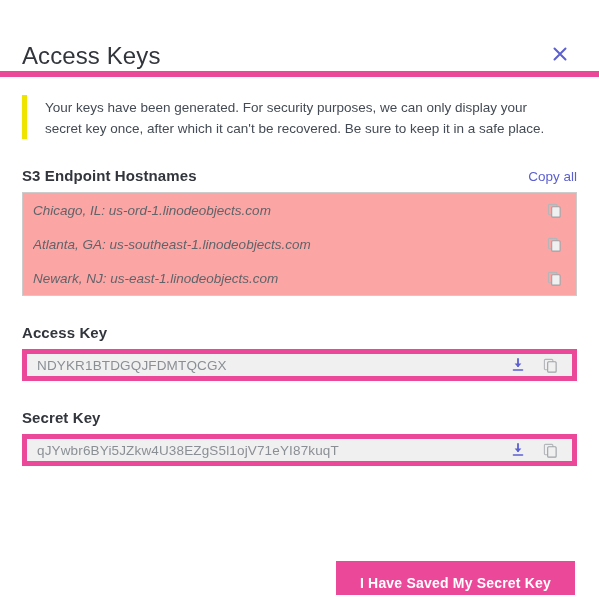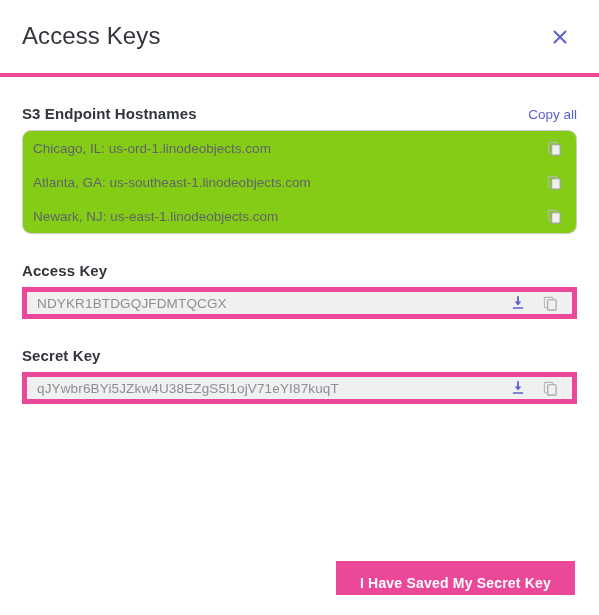--- a/index.html
+++ b/index.html
@@ -22,23 +22,23 @@
     background: #ffffff;
     position: relative;
     display: flex;
     flex-direction: column;
   }
 
   
   .dialog-header {
     height: 77px;
     flex: 0 0 77px;
-    border-bottom: 4px solid #ec4899;
-    display: flex;
-    align-items: center;
+    border-bottom: 6px solid #ec4899;
+    display: flex;
+    align-items: flex-end;
     padding: 0 22px 0 22px;
   }
   .dialog-title {
     font-size: 24px;
     font-weight: 400;
     letter-spacing: 0.1px;
     color: #32363c;
     flex: 1 1 auto;
     line-height: 1.2;
   }
@@ -105,22 +105,23 @@
     cursor: pointer;
     background: none;
     border: none;
     padding: 0;
     font-family: inherit;
   }
 
   
   .endpoint-box {
     border: 1px solid #cccccc;
-    background: #84cc16;
-    border-radius: 9px;
+    background: #fca5a5;
+    border-radius: 0px;
+    font-style: italic;
   }
   .endpoint-row {
     display: flex;
     align-items: center;
     height: 34px;
     padding: 0 10px 0 10px;
   }
   .endpoint-text {
     flex: 1 1 auto;
     font-size: 13.5px;
@@ -201,20 +202,24 @@
       <span>
         <svg width="20" height="20" viewBox="0 0 20 20" aria-hidden="true">
           <path d="M4.5 4.5 L15.5 15.5 M15.5 4.5 L4.5 15.5" stroke="#5b5fd0" stroke-width="2" stroke-linecap="round" fill="none"></path>
         </svg>
       </span>
     </button>
   </div>
 
   <div class="dialog-body">
 
+    <div class="notice">
+      <div class="notice-bar"></div>
+      <div class="notice-text">Your keys have been generated. For security purposes, we can only display your secret key once, after which it can't be recovered. Be sure to keep it in a safe place.</div>
+    </div>
 
     <div class="section-label-row">
       <span class="section-label">S3 Endpoint Hostnames</span>
       <button class="copy-all-link">Copy all</button>
     </div>
 
     <div class="endpoint-box">
 
       <div class="endpoint-row">
         <span class="endpoint-text">Chicago, IL: us-ord-1.linodeobjects.com</span>

